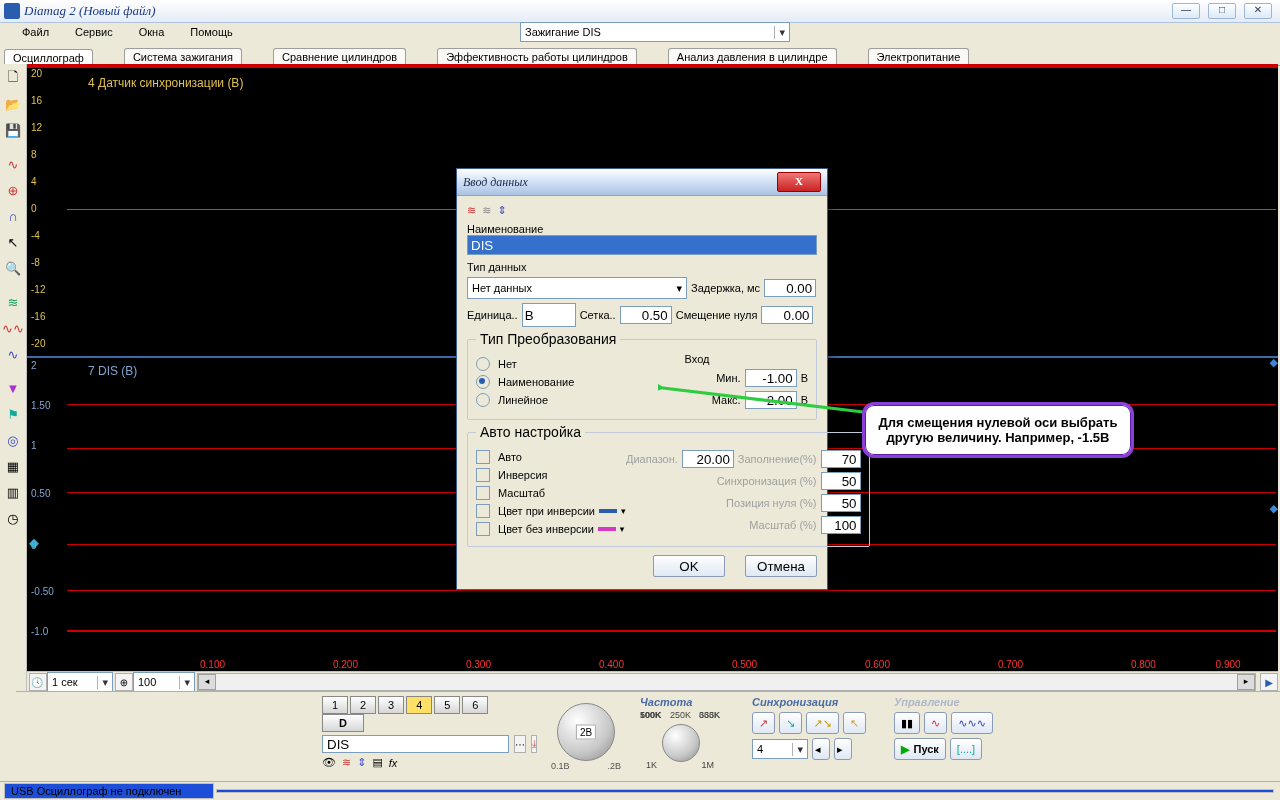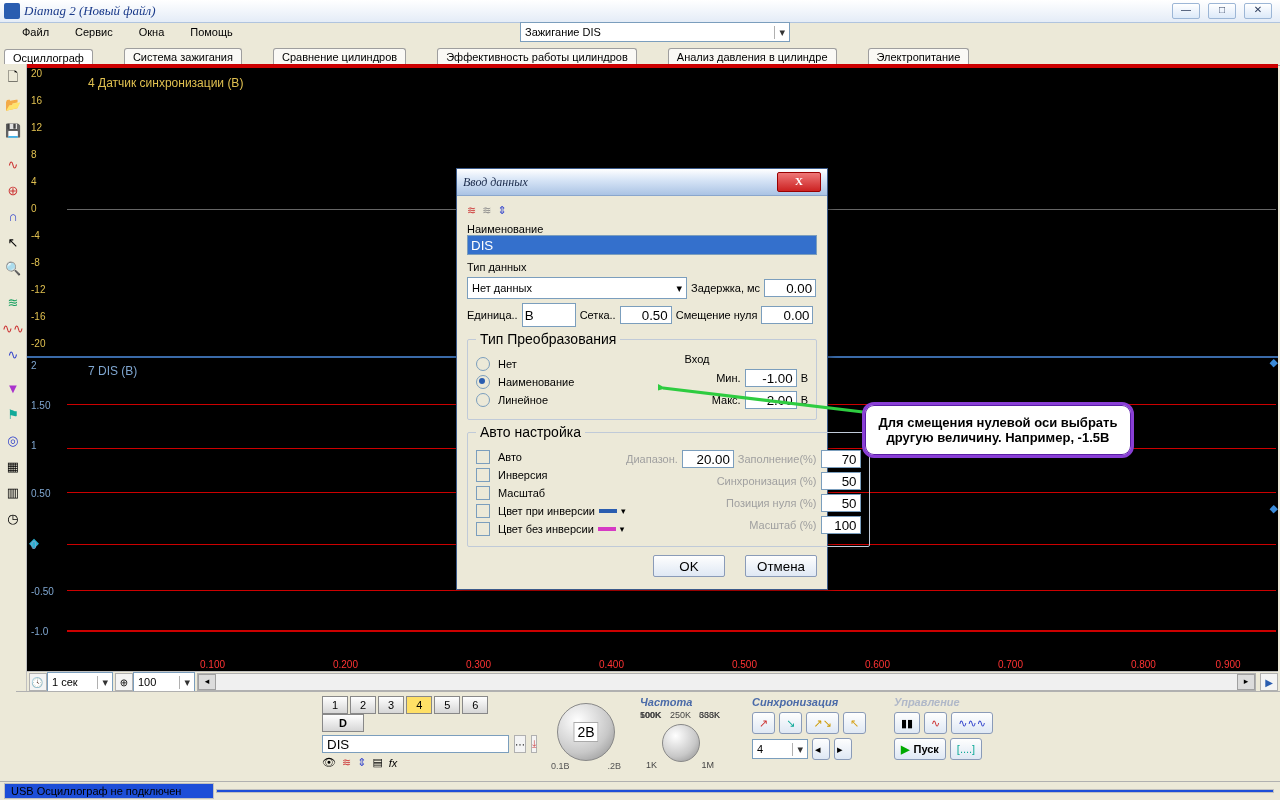--- a/index.html
+++ b/index.html
@@ -227,21 +227,21 @@
       <span>👁</span>
       <span style="color:#c33">≋</span>
       <span style="color:#34c">⇕</span>
       <span>▤</span>
       <span style="font-style:italic">fx</span>
     </div>
   </div>
 
   <div class="cp-group" style="width:84px;display:flex;flex-direction:column;align-items:center;justify-content:center">
     <div class="knob">
-      <div style="position:absolute;left:50%;top:50%;transform:translate(-50%,-50%);background:#fff;border:1px solid #aaa;border-radius:0;padding:1px 3px;font-size:14px">2В</div>
+      <div style="position:absolute;left:50%;top:50%;transform:translate(-50%,-50%);background:#fff;border:1px solid #aaa;border-radius:0;padding:1px 3px;font-size:10px">2В</div>
     </div>
     <div style="display:flex;justify-content:space-between;width:70px;font-size:9px;color:#555">
       <span>0.1В</span>
       <span>.2В</span>
     </div>
   </div>
 
   <div class="cp-group" style="width:100px">
     <div class="group-title" style="font-style:italic">Частота</div>
     <div style="position:relative;width:80px;height:60px;font-size:9px;color:#444">

